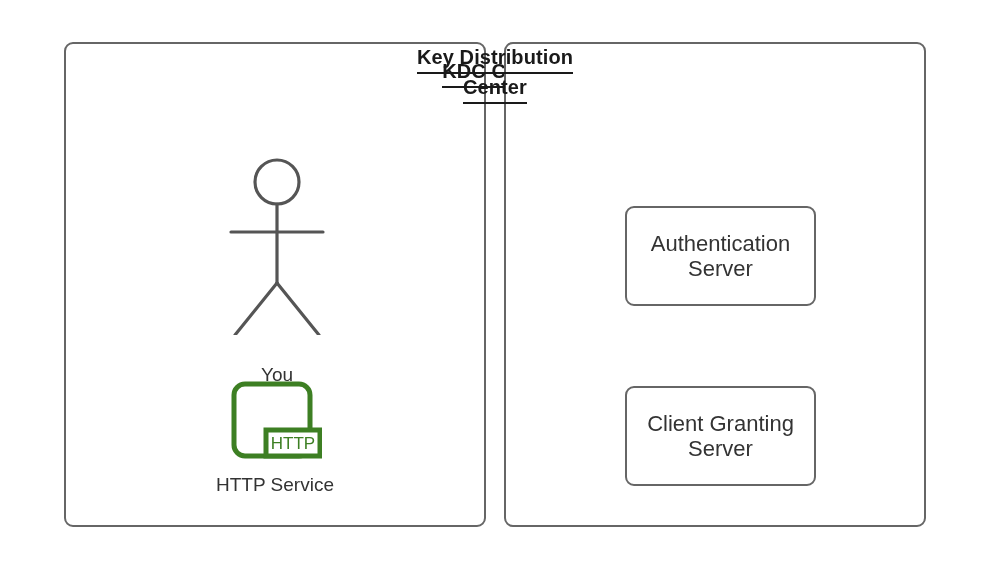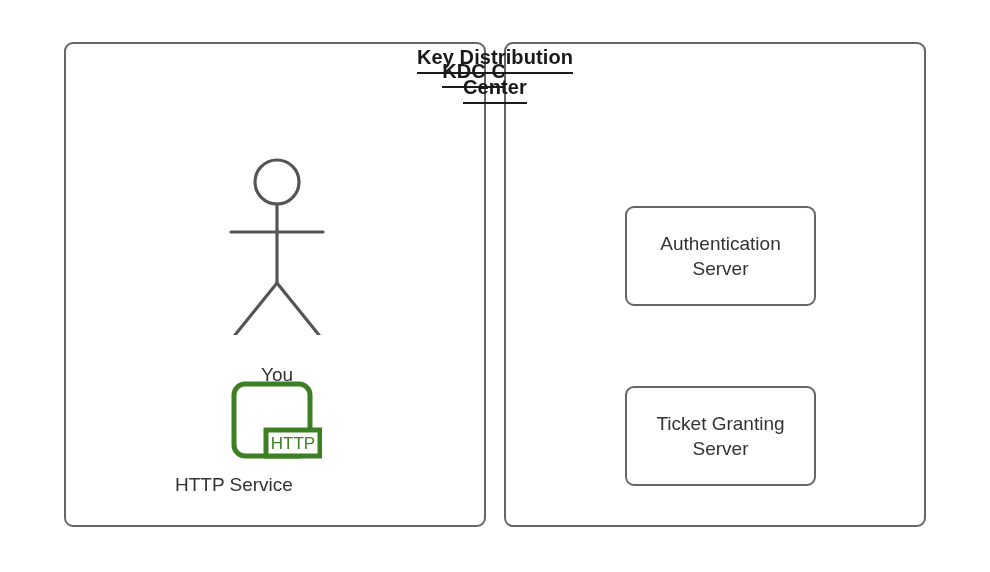--- a/index.html
+++ b/index.html
@@ -103,40 +103,40 @@
     height: 80px;
     text-align: center;
   }
   #icon-http-service svg { display: block; }
 
   #label-http-service {
     position: absolute;
     left: 175px;
     top: 473px;
     width: 200px;
-    text-align: left;
+    text-align: center;
     color: #333333;
     font-size: 19px;
     line-height: 24px;
   }
 
   
   .server-box {
     position: absolute;
     box-sizing: border-box;
     background: #ffffff;
     border: 2px solid #666666;
     border-radius: 9px;
     display: flex;
     align-items: center;
     justify-content: center;
   }
   .server-box .server-label {
     color: #333333;
-    font-size: 19px;
+    font-size: 22px;
     line-height: 25px;
     text-align: center;
     padding: 0 10px;
   }
   #box-authentication-server {
     left: 625px;
     top: 206px;
     width: 191px;
     height: 100px;
   }
@@ -191,18 +191,18 @@
 
   <div class="server-box" id="box-authentication-server">
     <div class="server-label">
       <span>Authentication</span><br>
       <span>Server</span>
     </div>
   </div>
 
   <div class="server-box" id="box-ticket-granting-server">
     <div class="server-label">
-      <span>Ticket Granting</span><br>
+      <span>Client Granting</span><br>
       <span>Server</span>
     </div>
   </div>
 
 </div>
 
 </body></html>

